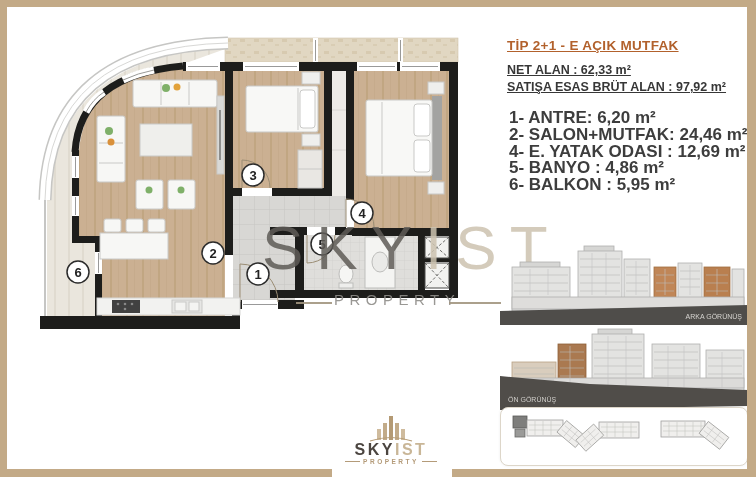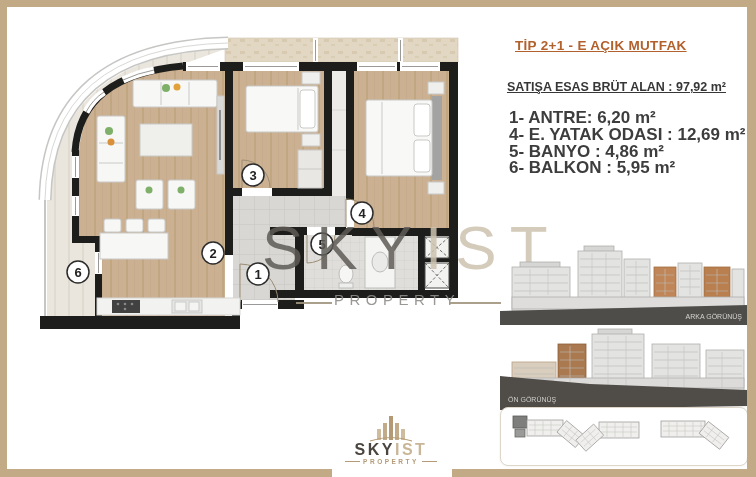--- a/index.html
+++ b/index.html
@@ -9,21 +9,21 @@
   .frame-top{left:0;top:0;width:756px;height:7px;}
   .frame-left{left:0;top:0;width:7px;height:477px;}
   .frame-right{left:747px;top:0;width:9px;height:477px;}
   .frame-bottom-left{left:0;top:469px;width:332px;height:8px;}
   .frame-bottom-right{left:452px;top:469px;width:304px;height:8px;}
 
   .plan-svg{position:absolute;left:0;top:0;}
 
   
   .panel-title{position:absolute;left:507px;top:38px;font-size:13.5px;font-weight:700;
-    color:#b2612c;text-decoration:underline;letter-spacing:.3px;white-space:nowrap;margin-left:8px;}
+    color:#b2612c;text-decoration:underline;letter-spacing:.3px;white-space:nowrap;}
   .area-line{position:absolute;left:507px;font-size:12.5px;font-weight:700;color:#373737;
     text-decoration:underline;white-space:nowrap;}
   .net-line{top:63px;} .gross-line{top:80px;}
   .room-list{position:absolute;left:509px;top:110px;font-size:17px;font-weight:600;
     color:#3d3d3d;line-height:16.8px;white-space:nowrap;}
 
   
   .wm{position:absolute;pointer-events:none;}
   .wm-word{left:262px;top:212px;font-size:62px;font-weight:400;letter-spacing:13px;
     opacity:.85;white-space:nowrap;}
@@ -260,24 +260,26 @@
   </svg>
 
   <div class="wm wm-word">
     <span class="wm-sky">SKY</span><span class="wm-ist">IST</span>
   </div>
   <div class="wm wm-prop">PROPERTY</div>
   <div class="wm-dash wm-dash-l"></div>
   <div class="wm-dash wm-dash-r"></div>
 
   <div class="panel-title">TİP 2+1 - E AÇIK MUTFAK</div>
+  <div class="area-line net-line">NET ALAN : 62,33 m²</div>
   <div class="area-line gross-line">SATIŞA ESAS BRÜT ALAN : 97,92 m²</div>
 
   <div class="room-list">
     <div>1- ANTRE: 6,20 m²</div>
+    <div>2- SALON+MUTFAK: 24,46 m²</div>
     <div>4- E. YATAK ODASI : 12,69 m²</div>
     <div>5- BANYO : 4,86 m²</div>
     <div>6- BALKON : 5,95 m²</div>
   </div>
 
   <svg class="elev elev-back" width="248" height="95" viewBox="0 0 248 95">
     <g stroke="#b0b0ae" stroke-width="0.8" fill="#e3e3e1">
       <rect x="20" y="29" width="40" height="6" fill="#d6d6d4"></rect>
       <rect x="12" y="34" width="58" height="44"></rect>
       <rect x="84" y="13" width="30" height="6" fill="#d6d6d4"></rect>

